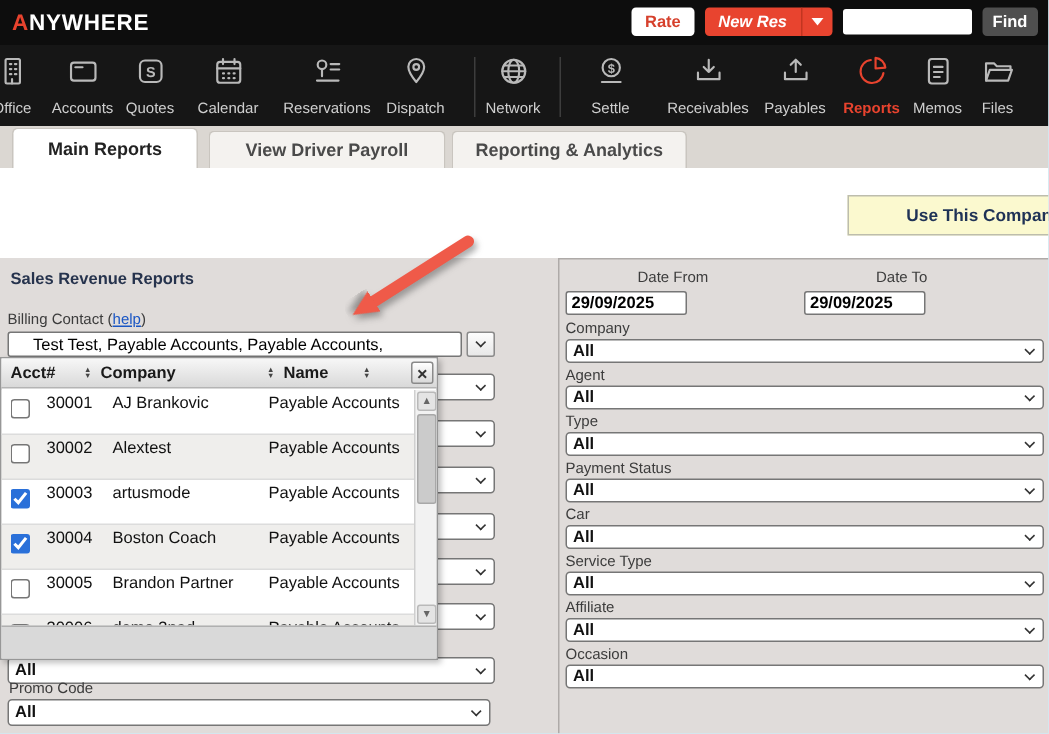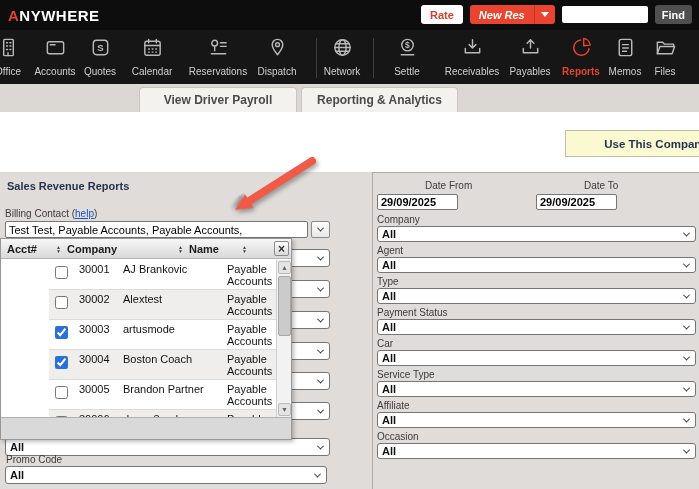--- a/index.html
+++ b/index.html
@@ -37,21 +37,21 @@
   .tab.active { background:#fff; color:#222; border-color:#c9c5bf; height:27px; }
 
   .btn-usecompany { position:absolute; left:565px; top:130px; width:182px; height:27px; background:#fbf9cf; border:1px solid #bdbdad; font-size:11.5px; font-weight:bold; color:#1f3256; text-align:center; cursor:pointer; font-family:"Liberation Sans",sans-serif; }
 
   
   .lower { position:absolute; left:0; top:172px; width:699px; height:317px; background:#e0dcda; }
 
   .sec-title { position:absolute; left:7px; top:180px; font-size:11px; font-weight:bold; color:#26334d; }
   .field-label { position:absolute; font-size:10px; color:#3c3c3c; }
   .field-label a { color:#1a56c4; text-decoration:underline; cursor:pointer; }
-  .txt-input { position:absolute; height:17px; border:1px solid #767676; border-radius:2px; font-size:11px; padding:0 3px; background:#fff; font-family:"Liberation Sans",sans-serif; }
+  .txt-input { position:absolute; height:17px; border:1px solid #767676; border-radius:2px; font-size:11px; padding:0 16px; background:#fff; font-family:"Liberation Sans",sans-serif; }
   .dd-btn { position:absolute; width:19px; height:17px; border:1px solid #8a8a8a; border-radius:2px; background:linear-gradient(#fdfdfd,#e8e8e8); display:flex; align-items:center; justify-content:center; cursor:pointer; }
   .chev { width:5px; height:5px; border-right:1.7px solid #333; border-bottom:1.7px solid #333; transform:rotate(45deg) translate(-1px,-1px); }
 
   .sel { position:absolute; height:18px; background:#fff; border:1px solid #767676; border-radius:3px; display:flex; align-items:center; cursor:pointer; }
   .sel .sel-val { flex:1; font-size:11px; font-weight:bold; color:#111; padding:0 4px; overflow:hidden; white-space:nowrap; }
   .sel .chev { margin-right:6px; flex:none; }
 
   
   .fpanel { position:absolute; left:372px; top:172px; width:327px; height:317px; border-top:1px solid #aeaaa8; border-left:1px solid #aeaaa8; padding:6px 4px 0 4px; }
   .dates { display:flex; margin-bottom:4px; }
@@ -64,21 +64,21 @@
   .fsel .sel-val { flex:1; font-size:11px; font-weight:bold; color:#111; padding:0 4px; }
   .fsel .chev { margin-right:6px; flex:none; }
 
   
   .popup { position:absolute; left:0; top:238px; width:292px; height:202px; background:#fff; border:1px solid #979797; box-shadow:2px 2px 4px rgba(0,0,0,.25); z-index:5; }
   .pp-header { height:20px; background:linear-gradient(#f7f7f7,#d9d9d9); border-bottom:1px solid #b4b4b4; display:grid; grid-template-columns:60px 122px 64px 1fr; align-items:center; font-size:11px; font-weight:bold; color:#1a1a1a; padding:0 2px 0 6px; }
   .pp-hcell { display:flex; align-items:center; justify-content:space-between; padding-right:6px; }
   .sort { display:flex; flex-direction:column; line-height:4px; font-size:5px; color:#444; margin-left:2px; }
   .pp-close { justify-self:end; width:15px; height:15px; border:1px solid #8a8a8a; border-radius:2px; background:linear-gradient(#fff,#d9d9d9); font-size:12px; font-weight:bold; color:#333; line-height:12px; text-align:center; cursor:pointer; padding:0; }
   .pp-body { position:absolute; top:21px; left:0; right:0; bottom:22px; overflow:hidden; }
-  .pp-rows { margin-right:15px;margin-left:48px; }
+  .pp-rows { margin-right:15px; }
   .pp-row { display:grid; grid-template-columns:24px 44px 104px 1fr; align-items:start; min-height:30px; padding:3px 0 2px 6px; font-size:11px; color:#111; border-bottom:1px solid #dcdcdc; background:#fff; }
   .pp-row:nth-child(even) { background:#efeeec; }
   .pp-row input[type=checkbox] { width:13px; height:13px; margin-top:3px; accent-color:#2a70d9; cursor:pointer; }
   .pp-row .cell-name { padding-right:2px; }
   .pp-scroll { position:absolute; top:0; right:0; bottom:0; width:15px; background:#f2f2f2; border-left:1px solid #cfcfcf; }
   .sc-btn { position:absolute; left:1px; width:13px; height:13px; background:#e4e4e4; border:1px solid #b9b9b9; border-radius:2px; font-size:7px; color:#666; text-align:center; line-height:12px; cursor:pointer; padding:0; }
   .sc-up { top:1px; } .sc-down { bottom:1px; }
   .sc-thumb { position:absolute; left:1px; top:16px; width:13px; height:60px; background:#cbcbcb; border:1px solid #a8a8a8; border-radius:2px; cursor:pointer; }
   .pp-footer { position:absolute; left:0; right:0; bottom:0; height:22px; background:#d9d9d9; border-top:1px solid #b0b0b0; }
 
@@ -201,20 +201,23 @@
       <span><svg width="23" height="23" viewBox="0 0 24 24">
             <path d="M3.5 18.5v-12h5.5l2 2h9.5v2.5"></path>
             <path d="M3.5 18.5l2.6-7.5h15.4l-2.6 7.5z"></path>
           </svg></span>
       <span class="nav-label">Files</span>
     </div>
     <div class="nav-underline" style="left:556px;width:52px"></div>
   </div>
 
   <div class="tabstrip">
+    <div class="tab active" style="left:8px;width:124px">
+        <span>Main Reports</span>
+      </div>
     <div class="tab" style="left:139px;width:158px">
         <span>View Driver Payroll</span>
       </div>
     <div class="tab" style="left:301px;width:157px">
         <span>Reporting &amp; Analytics</span>
       </div>
   </div>
   <div class="whiteband"></div>
   <button class="btn-usecompany">Use This Company</button>
 

